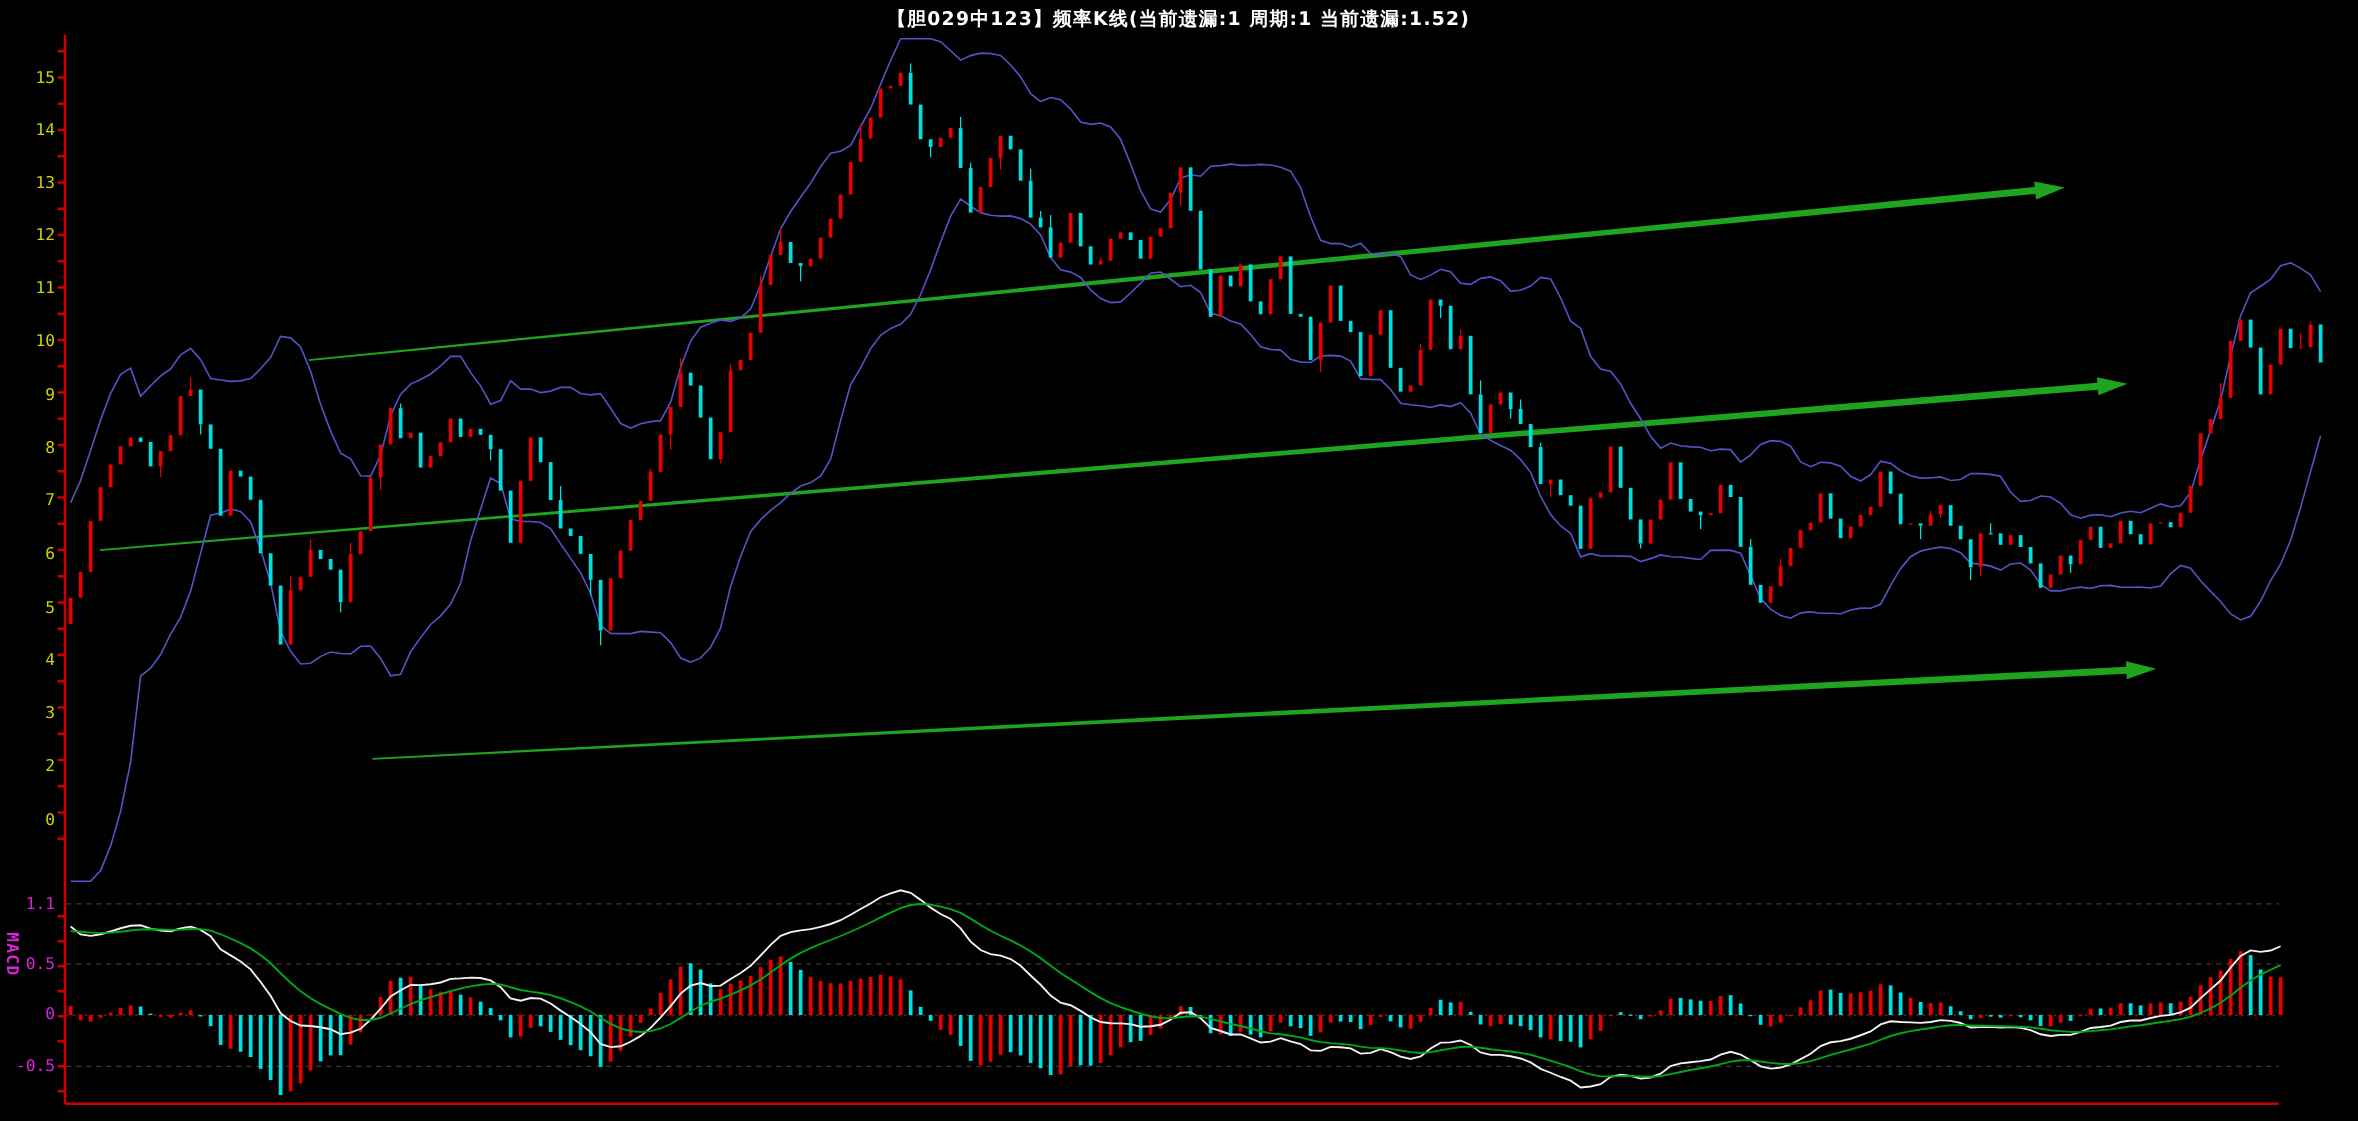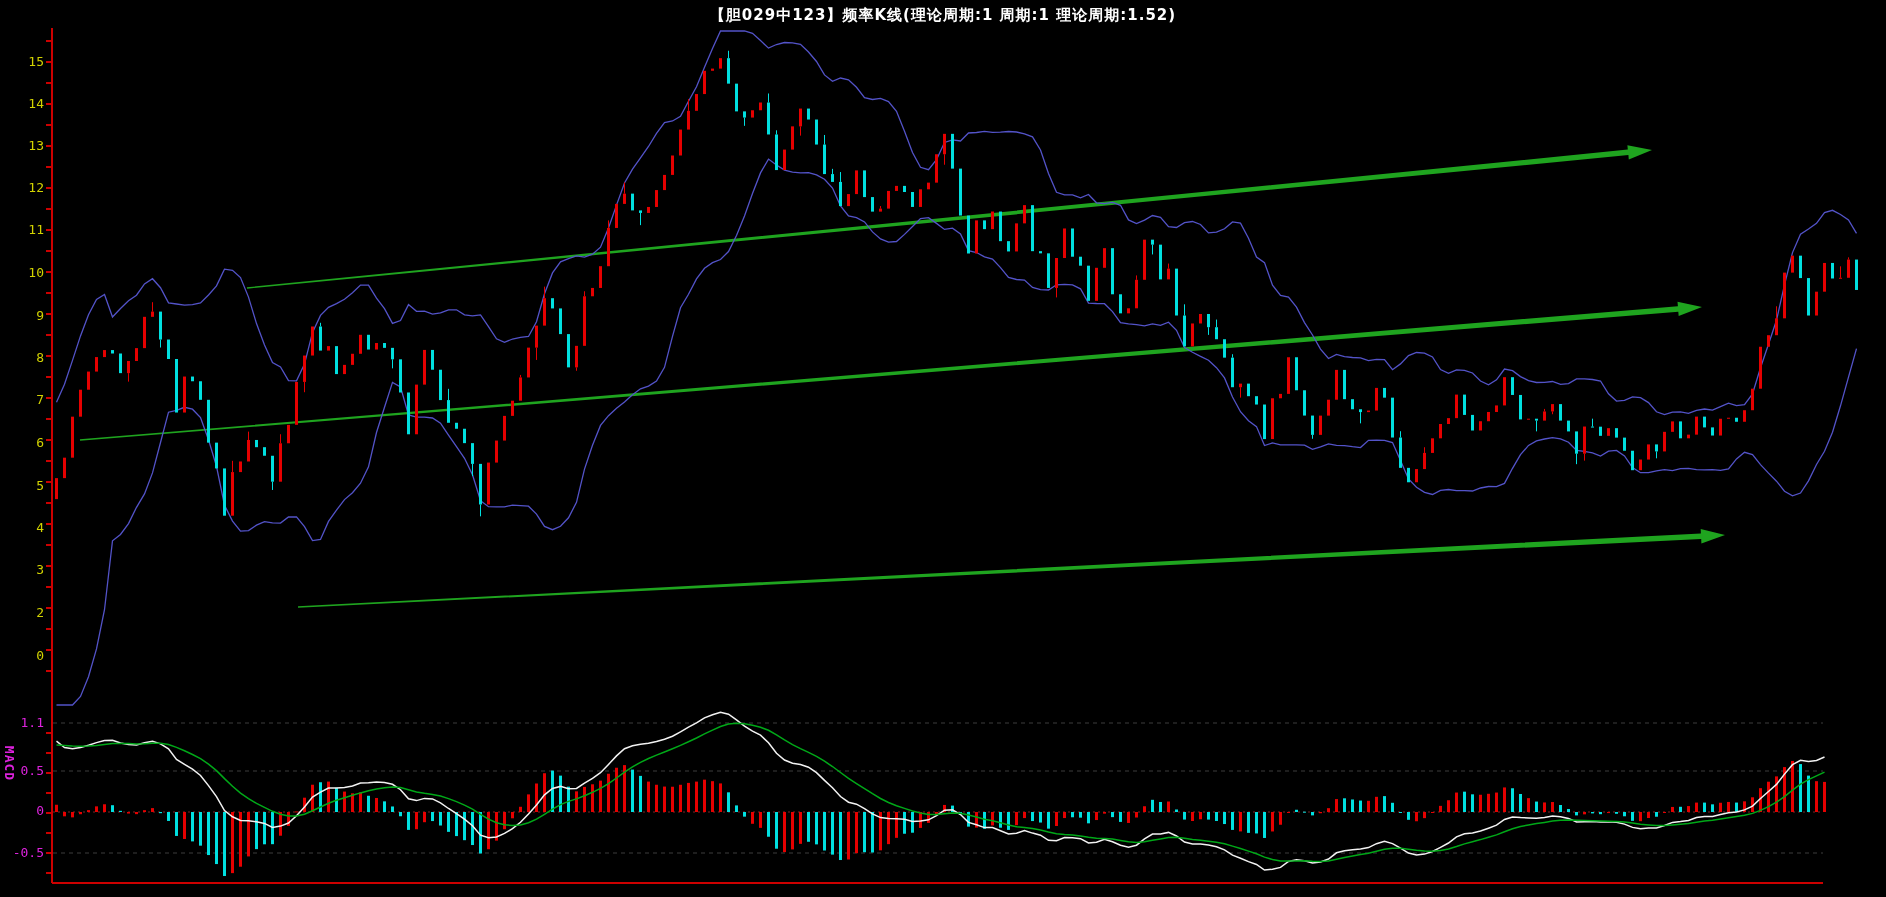--- a/index.html
+++ b/index.html
@@ -9,21 +9,21 @@
          font-size:15px;font-weight:600;letter-spacing:1px;}
   #macd-label{position:absolute;left:-26px;top:756px;width:70px;text-align:center;
          color:#dd22dd;font-weight:bold;font-size:13px;letter-spacing:1px;
          transform:rotate(90deg);font-family:"DejaVu Sans Mono","Liberation Mono",monospace;}
   svg text{font-family:"DejaVu Sans Mono","Liberation Mono",monospace;font-size:13px;}
 </style>
 </head>
 <body>
 
 <div id="stage">
-  <div id="title">【胆029中123】频率K线(理论周期:1 周期:1 理论周期:1.52)</div>
+  <div id="title">【胆029中123】频率K线(当前遗漏:1 周期:1 当前遗漏:1.52)</div>
   <div id="macd-label">MACD</div>
   <svg id="chart" width="1886" height="897" viewBox="0 0 1886 897">
       <defs>
         <clipPath id="mainClip">
           <rect x="53" y="29" width="1833" height="683"></rect>
         </clipPath>
         <clipPath id="macdClip">
           <rect x="53" y="697" width="1779" height="185"></rect>
         </clipPath>
       </defs>

